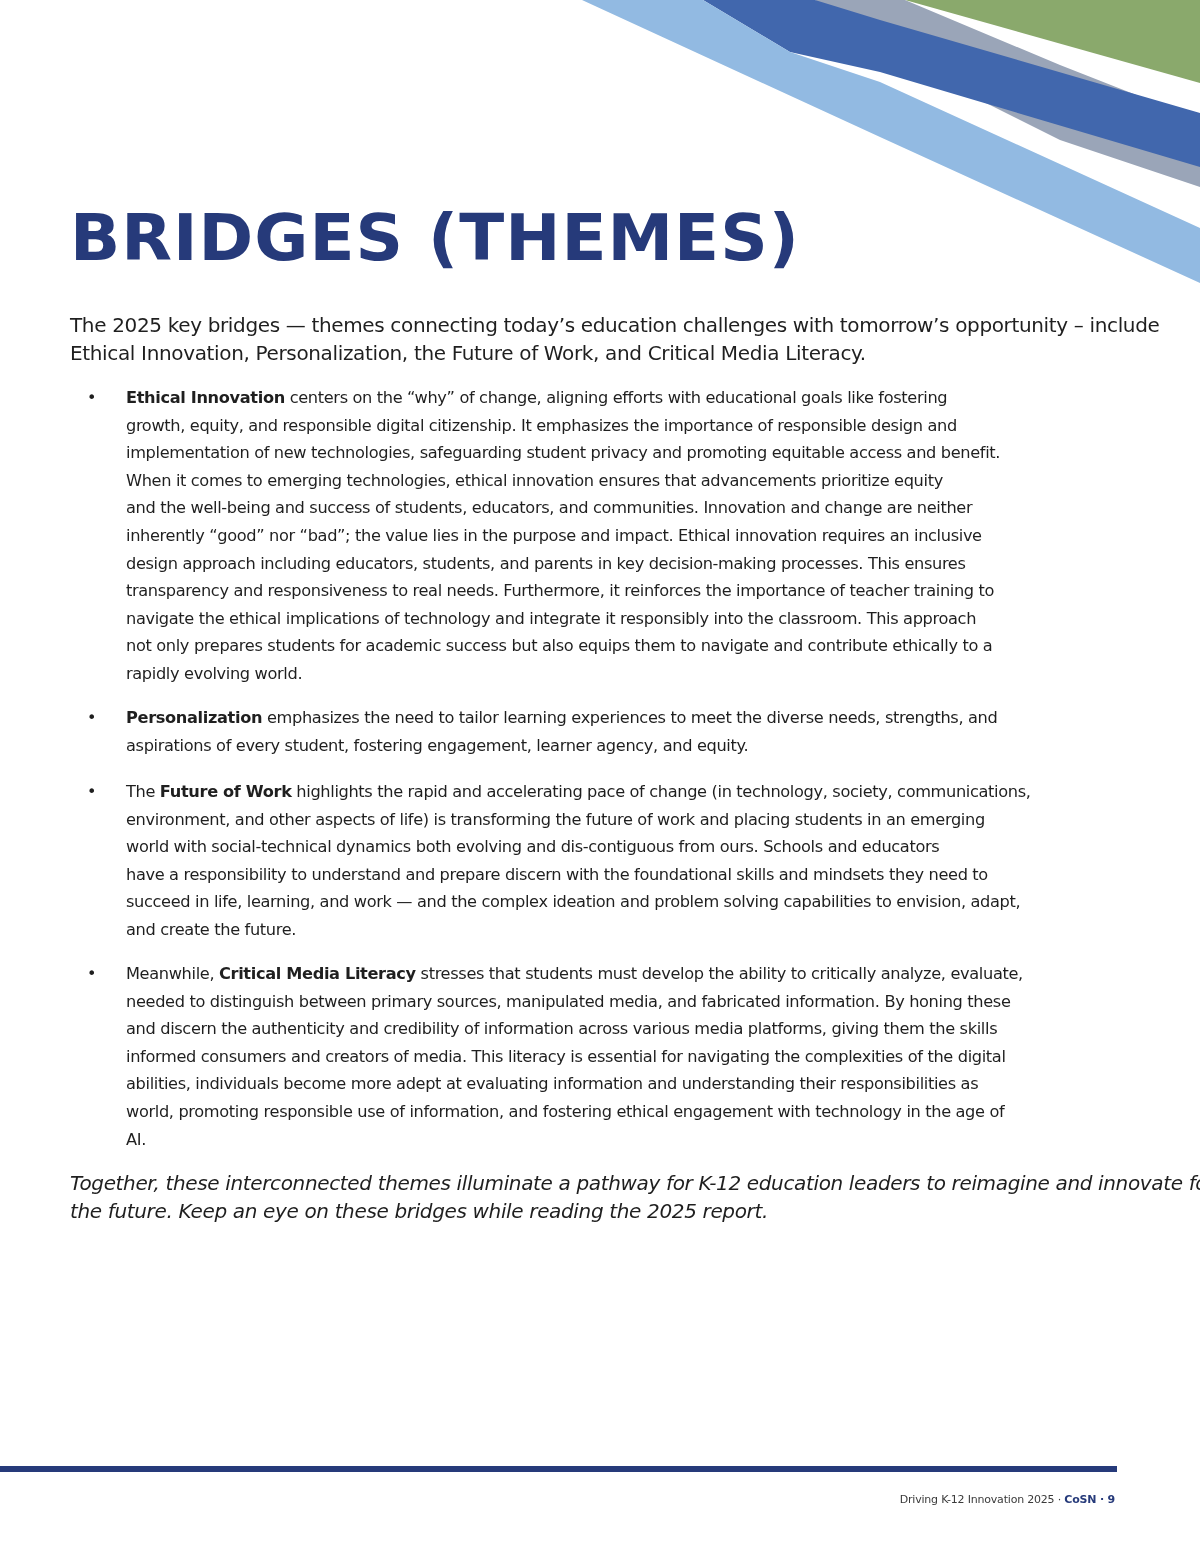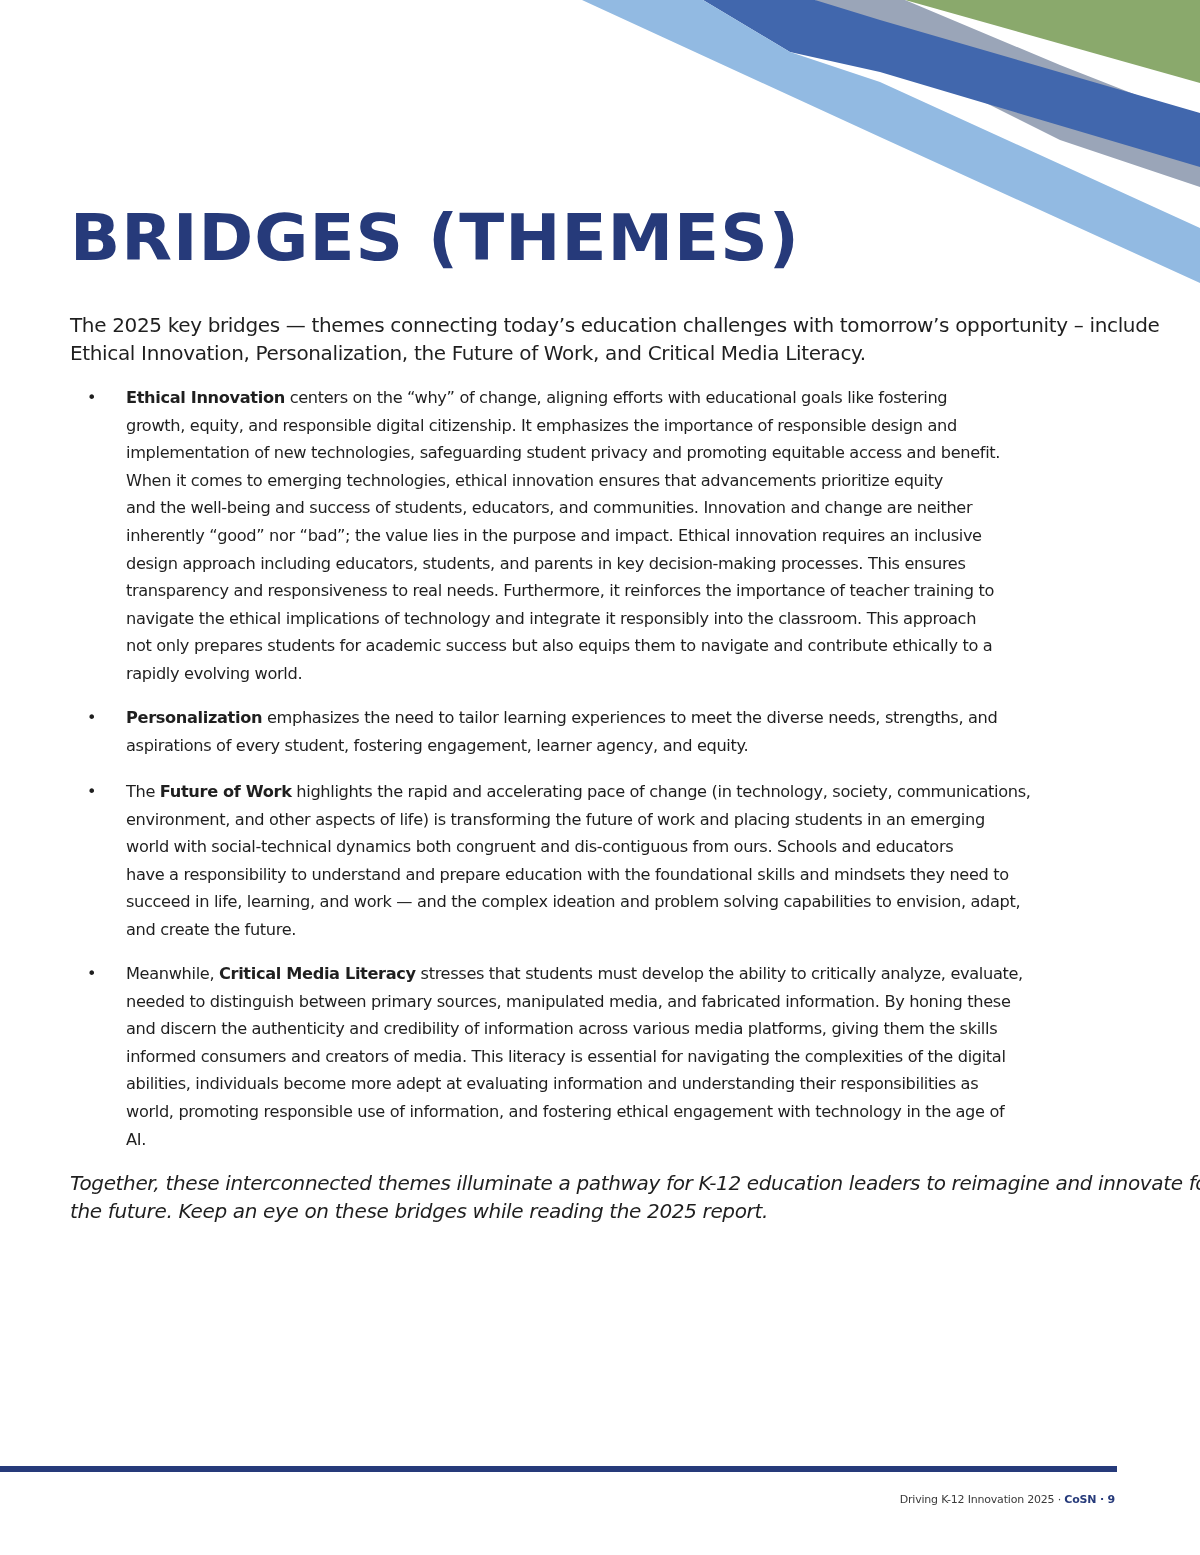--- a/index.html
+++ b/index.html
@@ -71,22 +71,22 @@
     <span class="line"><span></span><span class="b">Personalization</span><span> emphasizes the need to tailor learning experiences to meet the diverse needs, strengths, and</span></span>
     <span class="line">aspirations of every student, fostering engagement, learner agency, and equity.</span>
   </div>
 </div>
 
 <div class="bullet-item" style="top:778px;">
   <span class="bullet-dot">•</span>
   <div class="bullet-body">
     <span class="line"><span>The </span><span class="b">Future of Work</span><span> highlights the rapid and accelerating pace of change (in technology, society, communications,</span></span>
     <span class="line">environment, and other aspects of life) is transforming the future of work and placing students in an emerging</span>
-    <span class="line">world with social-technical dynamics both congruent and dis-contiguous from ours. Schools and educators</span>
-    <span class="line">have a responsibility to understand and prepare education with the foundational skills and mindsets they need to</span>
+    <span class="line">world with social-technical dynamics both evolving and dis-contiguous from ours. Schools and educators</span>
+    <span class="line">have a responsibility to understand and prepare discern with the foundational skills and mindsets they need to</span>
     <span class="line">succeed in life, learning, and work — and the complex ideation and problem solving capabilities to envision, adapt,</span>
     <span class="line">and create the future.</span>
   </div>
 </div>
 
 <div class="bullet-item" style="top:960px;">
   <span class="bullet-dot">•</span>
   <div class="bullet-body">
     <span class="line"><span>Meanwhile, </span><span class="b">Critical Media Literacy</span><span> stresses that students must develop the ability to critically analyze, evaluate,</span></span>
     <span class="line">needed to distinguish between primary sources, manipulated media, and fabricated information. By honing these</span>

